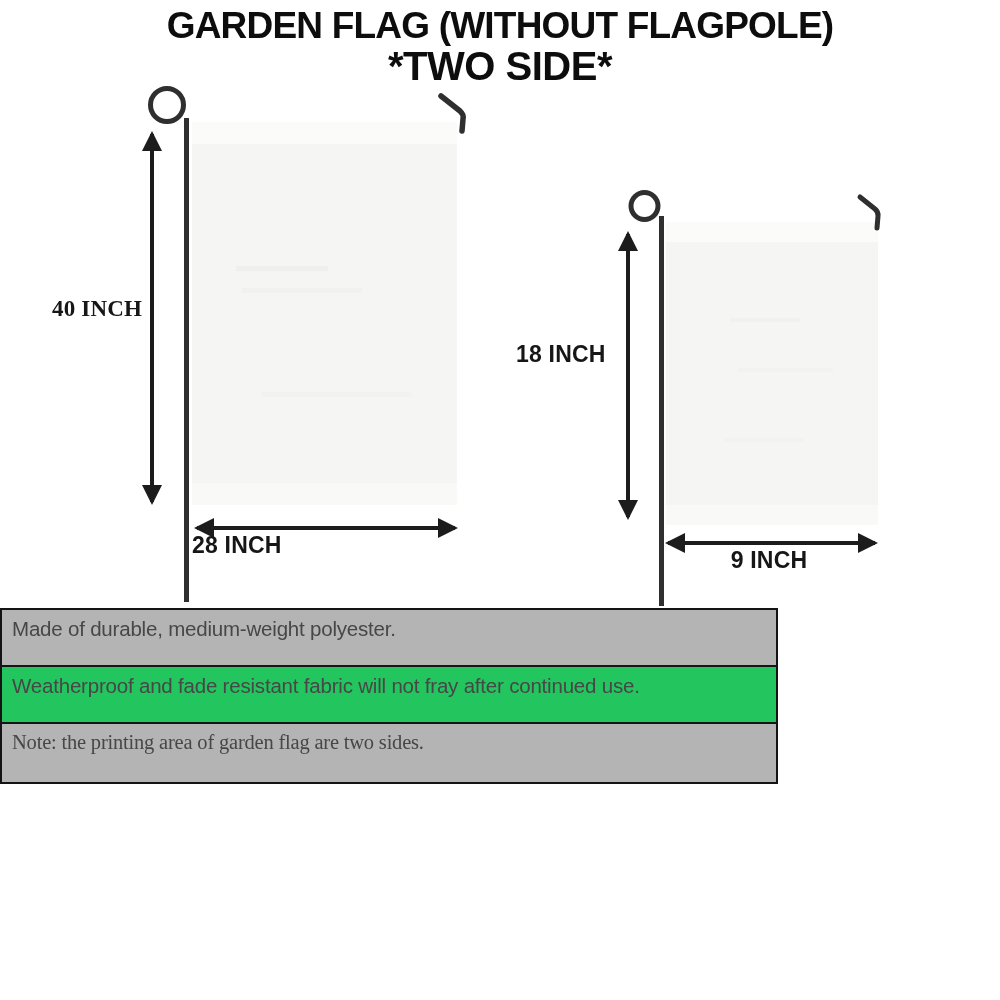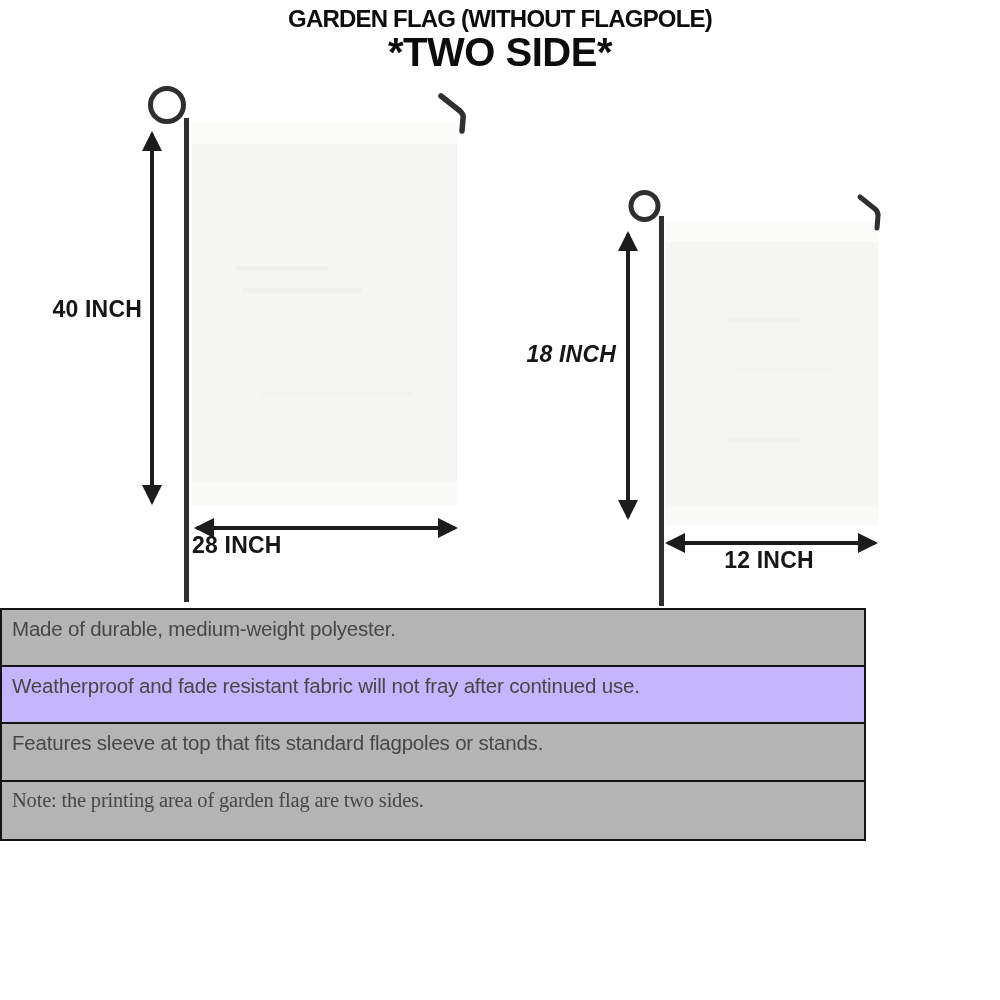--- a/index.html
+++ b/index.html
@@ -13,46 +13,46 @@
   }
   html,body{margin:0;padding:0;background:#ffffff;}
   .stage{
     position:relative;width:1000px;height:1000px;background:#fff;
     font-family:"Liberation Sans","DejaVu Sans",sans-serif;overflow:hidden;
   }
   .title{
     position:absolute;top:6px;left:0;width:1000px;text-align:center;
     color:var(--text-dark,#0d0d0d);font-weight:800;
   }
-  .title .t1{font-size:24px;letter-spacing:-0.8px;line-height:1.08;font-weight:800;}
+  .title .t1{font-size:37px;letter-spacing:-0.8px;line-height:1.08;font-weight:800;}
   .title .t2{font-size:40px;letter-spacing:-0.5px;line-height:1.0;font-weight:800;}
   .diagram{position:absolute;top:0;left:0;}
   .dim-label{
     position:absolute;font-size:23px;font-weight:700;color:#161616;
     letter-spacing:0.2px;white-space:nowrap;
   }
-  .lbl-40{left:52px;top:296px;width:90px;text-align:right;}
+  .lbl-40{left:52px;top:296px;width:90px;text-align:right;font-family:Liberation Serif, serif;}
   .lbl-28{left:192px;top:532px;width:265px;text-align:left;}
-  .lbl-18{left:516px;top:341px;width:100px;text-align:right;font-style:italic;}
+  .lbl-18{left:516px;top:341px;width:100px;}
   .lbl-12{left:662px;top:547px;width:214px;text-align:center;}
   .features{
-    position:absolute;top:608px;left:0;width:866px;
+    position:absolute;top:608px;left:0;width:778px;
     border:2px solid var(--row-border,#141414);box-sizing:border-box;
     background:#fff;
   }
   .frow{
     height:57.2px;box-sizing:border-box;
     border-bottom:2px solid var(--row-border,#141414);
     padding:7px 8px 0 10px;
     font-size:20.5px;letter-spacing:-0.2px;color:var(--feature-text,#474747);
     line-height:1.15;white-space:nowrap;overflow:hidden;
   }
   .frow:last-child{border-bottom:none;font-family:Liberation Serif, serif;}
   .frow.gray{background:var(--stripe-gray,#b4b4b4);}
-  .frow.white{background:#c4b5fd;}
+  .frow.white{background:#22c55e;}
 </style>
 </head>
 <body>
 
 <div class="stage">
 
   <div class="title">
     <div class="t1">GARDEN FLAG (WITHOUT FLAGPOLE)</div>
     <div class="t2">*TWO SIDE*</div>
   </div>
@@ -98,22 +98,21 @@
       <line x1="152" y1="134" x2="152" y2="502" marker-start="url(#ah)" marker-end="url(#ah)"></line>
       <line x1="197" y1="528" x2="455" y2="528" marker-start="url(#ah)" marker-end="url(#ah)"></line>
       <line x1="628" y1="234" x2="628" y2="517" marker-start="url(#ah)" marker-end="url(#ah)"></line>
       <line x1="668" y1="543" x2="875" y2="543" marker-start="url(#ah)" marker-end="url(#ah)"></line>
     </g>
   </svg>
 
   <div class="dim-label lbl-40">40 INCH</div>
   <div class="dim-label lbl-28">28 INCH</div>
   <div class="dim-label lbl-18">18 INCH</div>
-  <div class="dim-label lbl-12">12 INCH</div>
+  <div class="dim-label lbl-12">9 INCH</div>
 
   <div class="features">
     <div class="frow gray">Made of durable, medium-weight polyester.</div>
     <div class="frow white">Weatherproof and fade resistant fabric will not fray after continued use.</div>
-    <div class="frow gray">Features sleeve at top that fits standard flagpoles or stands.</div>
     <div class="frow gray">Note: the printing area of garden flag are two sides.</div>
   </div>
 
 </div>
 
 </body></html>

